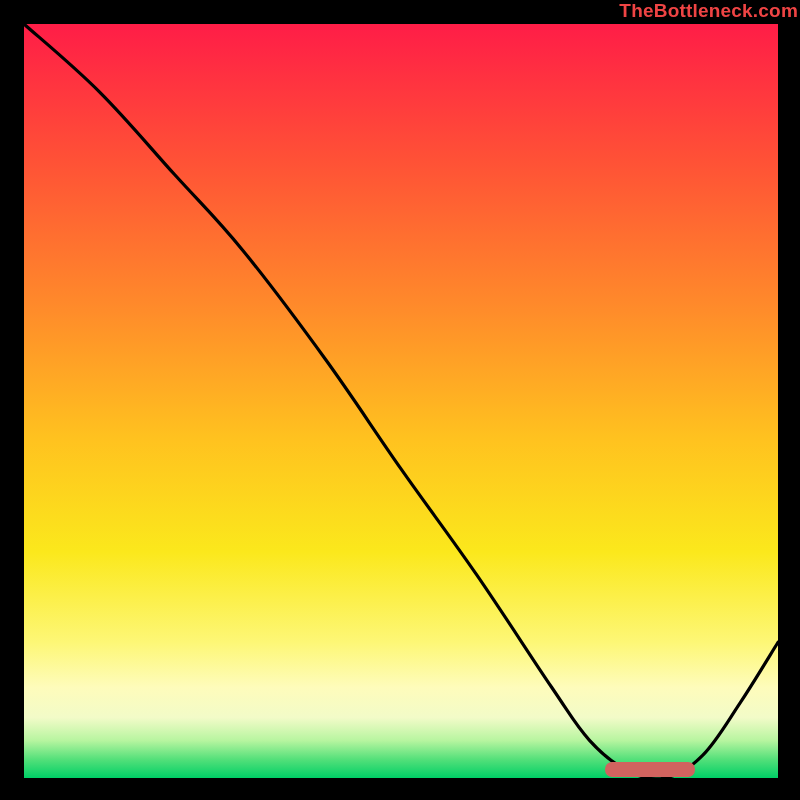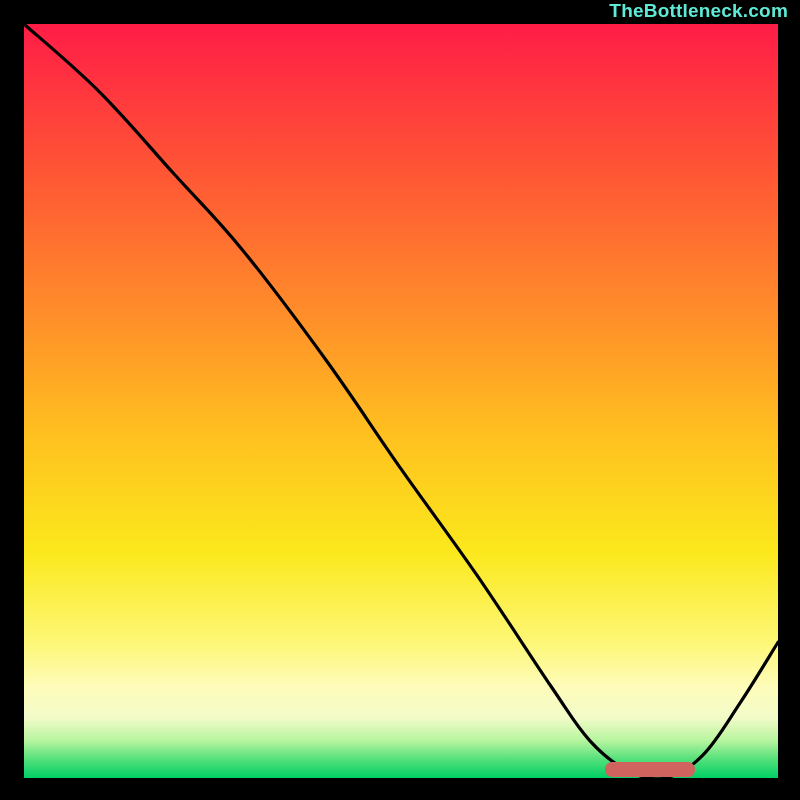--- a/index.html
+++ b/index.html
@@ -54,25 +54,25 @@
   .marker {
     position: absolute;
     width: 92px;
     height: 15px;
     background: #d1635f;
     border-radius: 7px;
   }
   .watermark {
     position: absolute;
     top: 0;
-    right: 12px;
+    right: 2px;
     font-family: Arial, Helvetica, sans-serif;
     font-size: 19px;
     font-weight: 600;
-    color: #5eead4;
+    color: #ef4444;
     letter-spacing: 0.2px;
   }
 </style>
 </head>
 <body>
 <div class="wrap">
 
 <div class="plot">
   <div class="gradient"></div>
 

